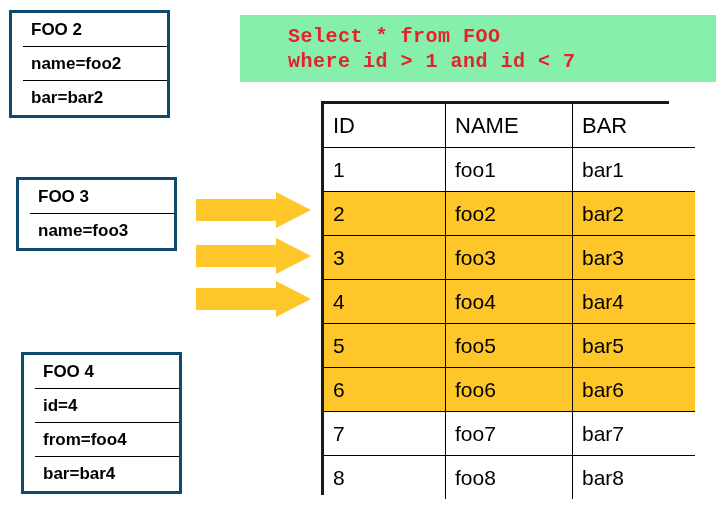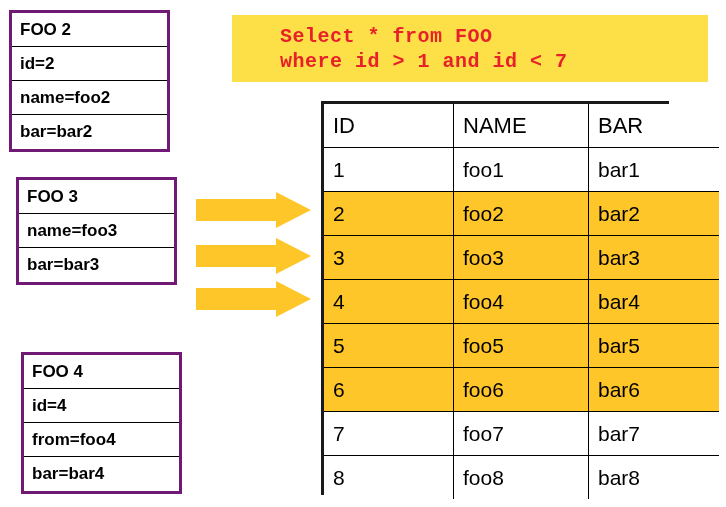--- a/index.html
+++ b/index.html
@@ -12,23 +12,24 @@
     height: 507px;
     position: relative;
     overflow: hidden;
     font-family: "Liberation Sans", sans-serif;
   }
 
   
   .entity-box {
     position: absolute;
     width: 161px;
-    border: 3px solid #701a75;
-    background: #ffffff;
-    box-sizing: border-box;
+    border: 3px solid #0c4a6e;
+    background: #ffffff;
+    box-sizing: border-box;
+    padding-left: 11px;
   }
   #entity-box-0 { left: 9px;  top: 10px;  }
   #entity-box-1 { left: 16px;  top: 177px; }
   #entity-box-2 { left: 21px;  top: 352px; }
 
   .entity-row {
     height: 34px;
     line-height: 34px;
     padding-left: 8px;
     font-size: 17px;
@@ -49,25 +50,25 @@
     height: 36px;
   }
   #arrow-0 { left: 196px; top: 192px; }
   #arrow-1 { left: 196px; top: 238px; }
   #arrow-2 { left: 196px; top: 281px; }
   .arrow svg { display: block; width: 100%; height: 100%; }
 
   
   #sql-callout {
     position: absolute;
-    left: 232px;
+    left: 240px;
     top: 15px;
     width: 476px;
     height: 67px;
-    background: #fde047;
+    background: #86efac;
     box-sizing: border-box;
     padding: 9px 0 0 48px;
   }
   .sql-line {
     font-family: "Liberation Mono", "DejaVu Sans Mono", monospace;
     font-size: 20px;
     font-weight: bold;
     line-height: 25px;
     color: #e8202a;
     letter-spacing: 0.5px;
@@ -88,21 +89,21 @@
   table.result-grid {
     border-collapse: collapse;
     width: 100%;
     height: 100%;
     table-layout: fixed;
   }
   table.result-grid td {
     border: 1px solid #000000;
     font-size: 21px;
     color: #000000;
-    padding: 0 8px 0 9px;
+    padding: 0 0 0 9px;
     height: 43px;
     background: #ffffff;
     white-space: nowrap;
     overflow: hidden;
   }
   table.result-grid tr.header-row td { font-size: 22px; }
   table.result-grid td.col-id   { width: 112px; }
   table.result-grid td.col-name { width: 117px; }
   table.result-grid td.col-bar  { width: 113px; }
   table.result-grid tr.row-highlight td { background: #ffc629; }
@@ -110,29 +111,27 @@
   table.result-grid tr td:first-child { border-left: none; }
   table.result-grid tr td:last-child  { border-right: none; margin-left: 24px; }
   table.result-grid tr:first-child td { border-top: none; }
   table.result-grid tr:last-child td  { border-bottom: none; }
 </style>
 </head>
 <body>
 
 <div class="entity-box" id="entity-box-0">
   <div class="entity-row title">FOO 2</div>
-  <div class="entity-row">id=2</div>
   <div class="entity-row">name=foo2</div>
   <div class="entity-row">bar=bar2</div>
 </div>
 
 <div class="entity-box" id="entity-box-1">
   <div class="entity-row title">FOO 3</div>
   <div class="entity-row">name=foo3</div>
-  <div class="entity-row">bar=bar3</div>
 </div>
 
 <div class="entity-box" id="entity-box-2">
   <div class="entity-row title">FOO 4</div>
   <div class="entity-row">id=4</div>
   <div class="entity-row">from=foo4</div>
   <div class="entity-row">bar=bar4</div>
 </div>
 
 <div class="arrow" id="arrow-0">

